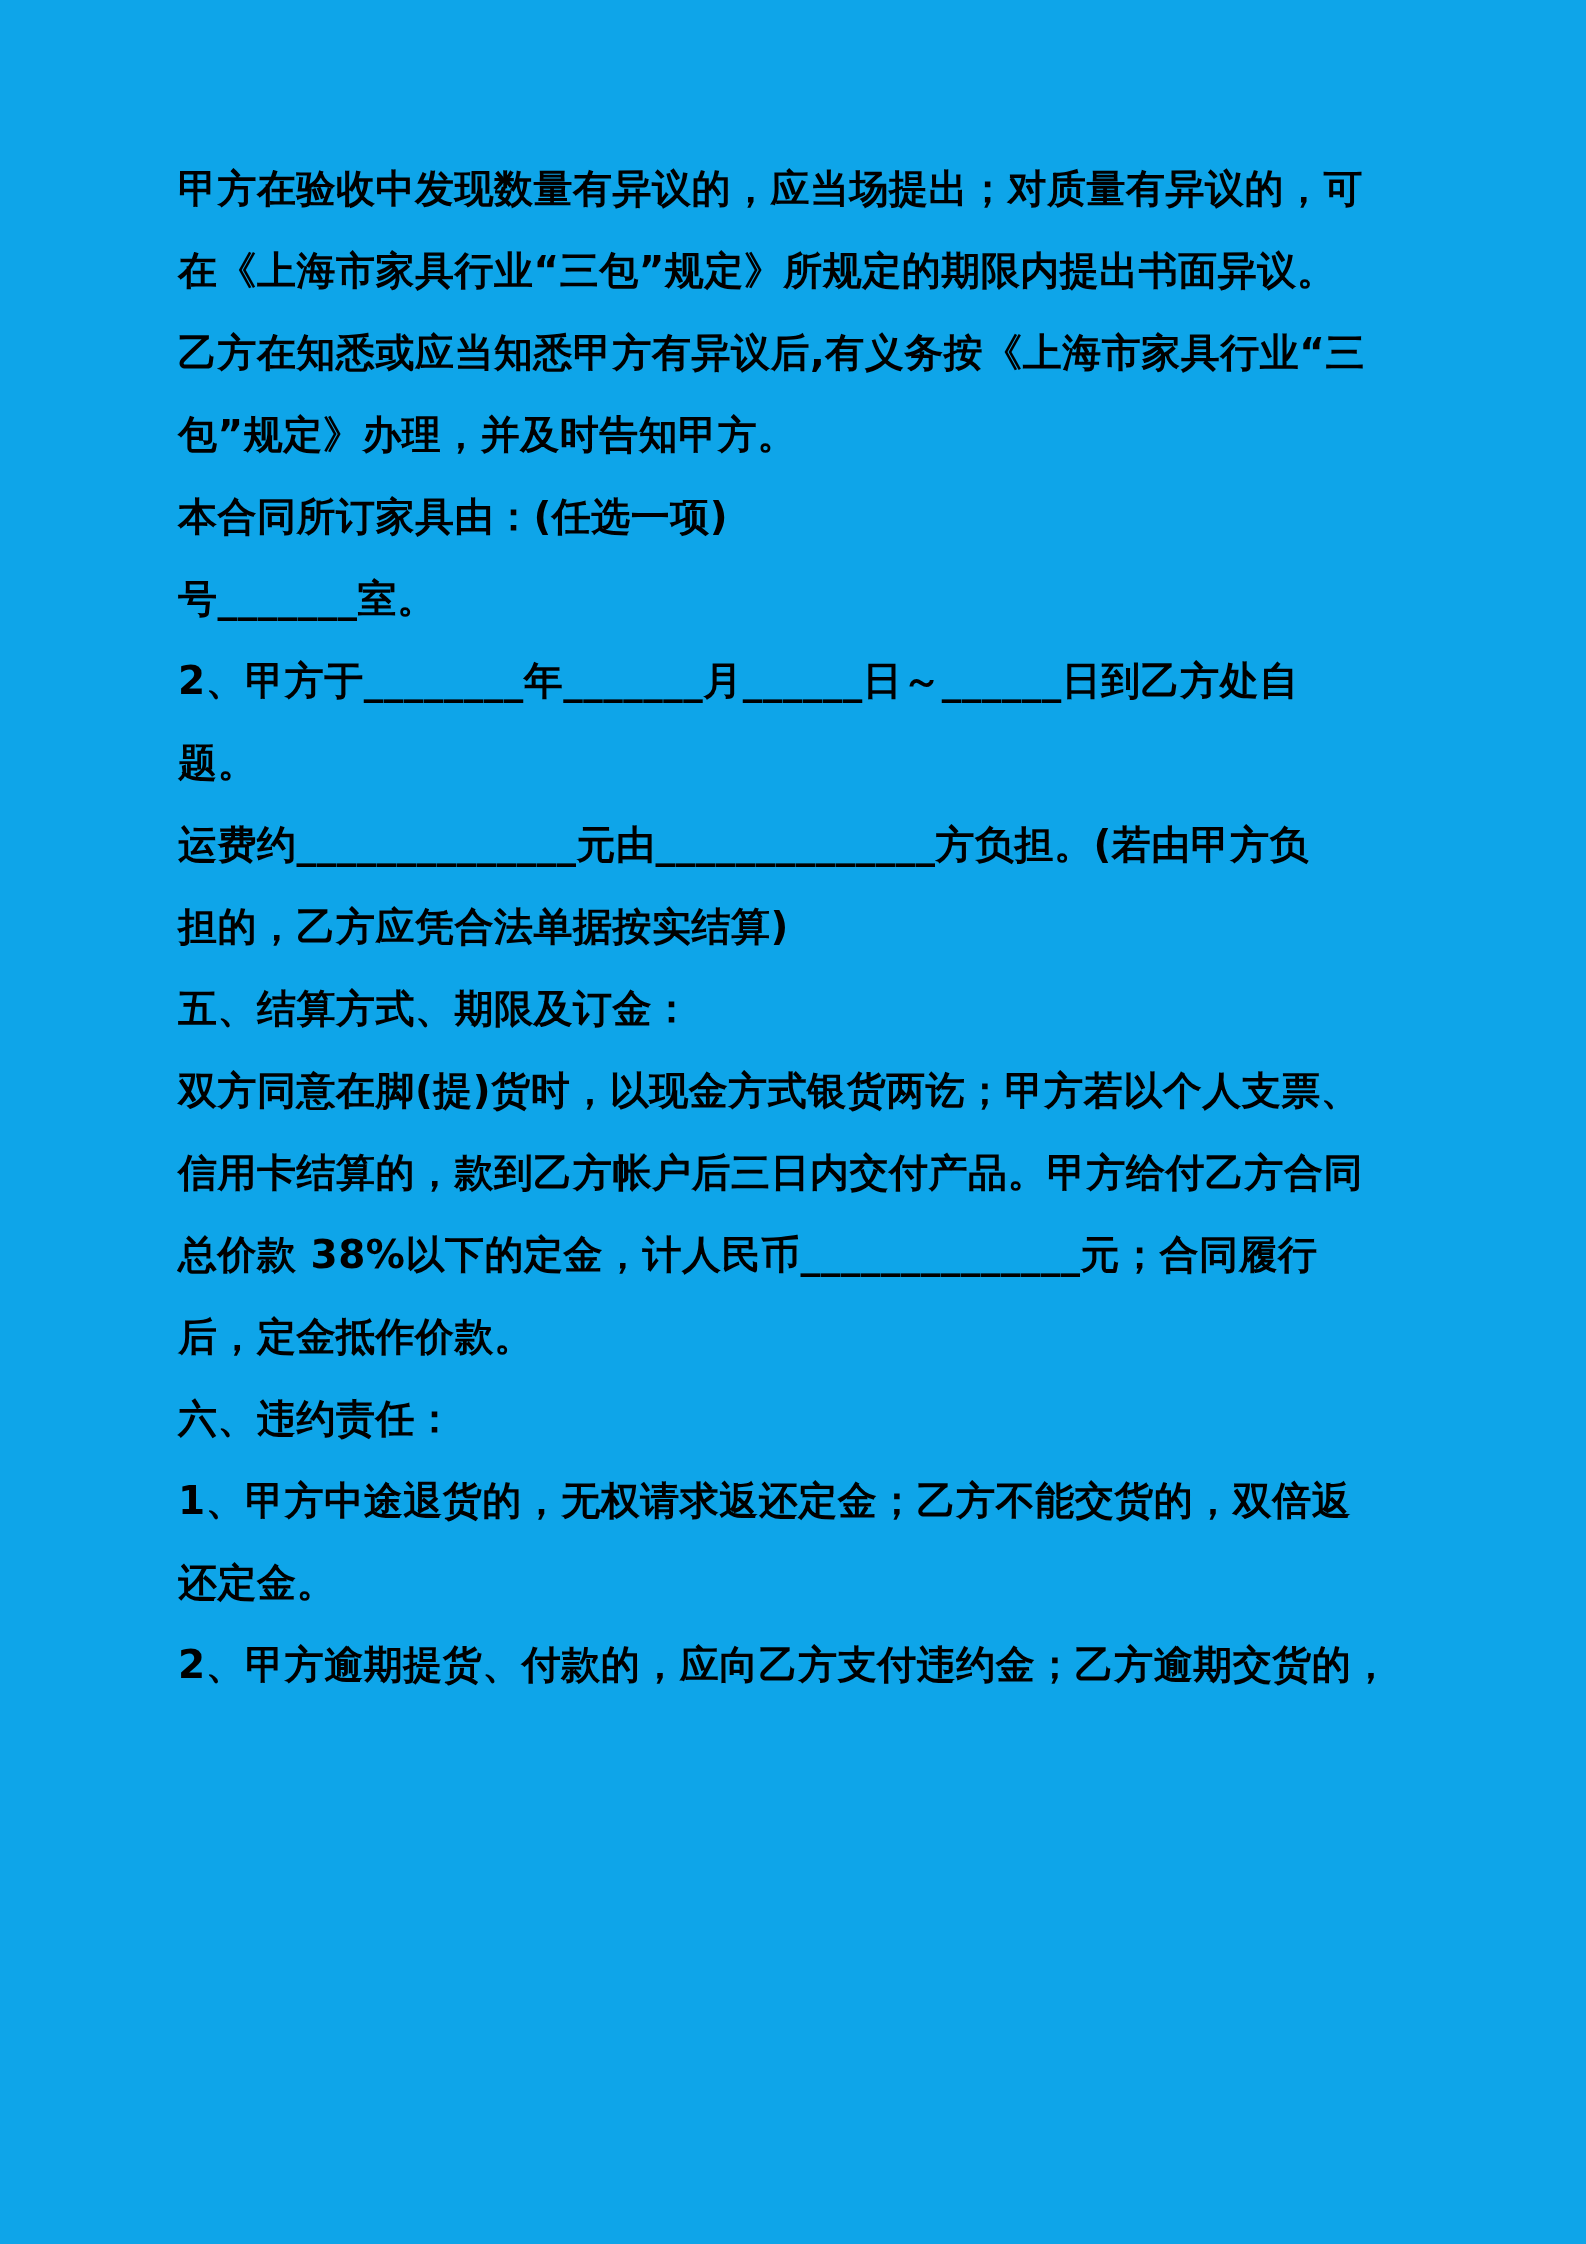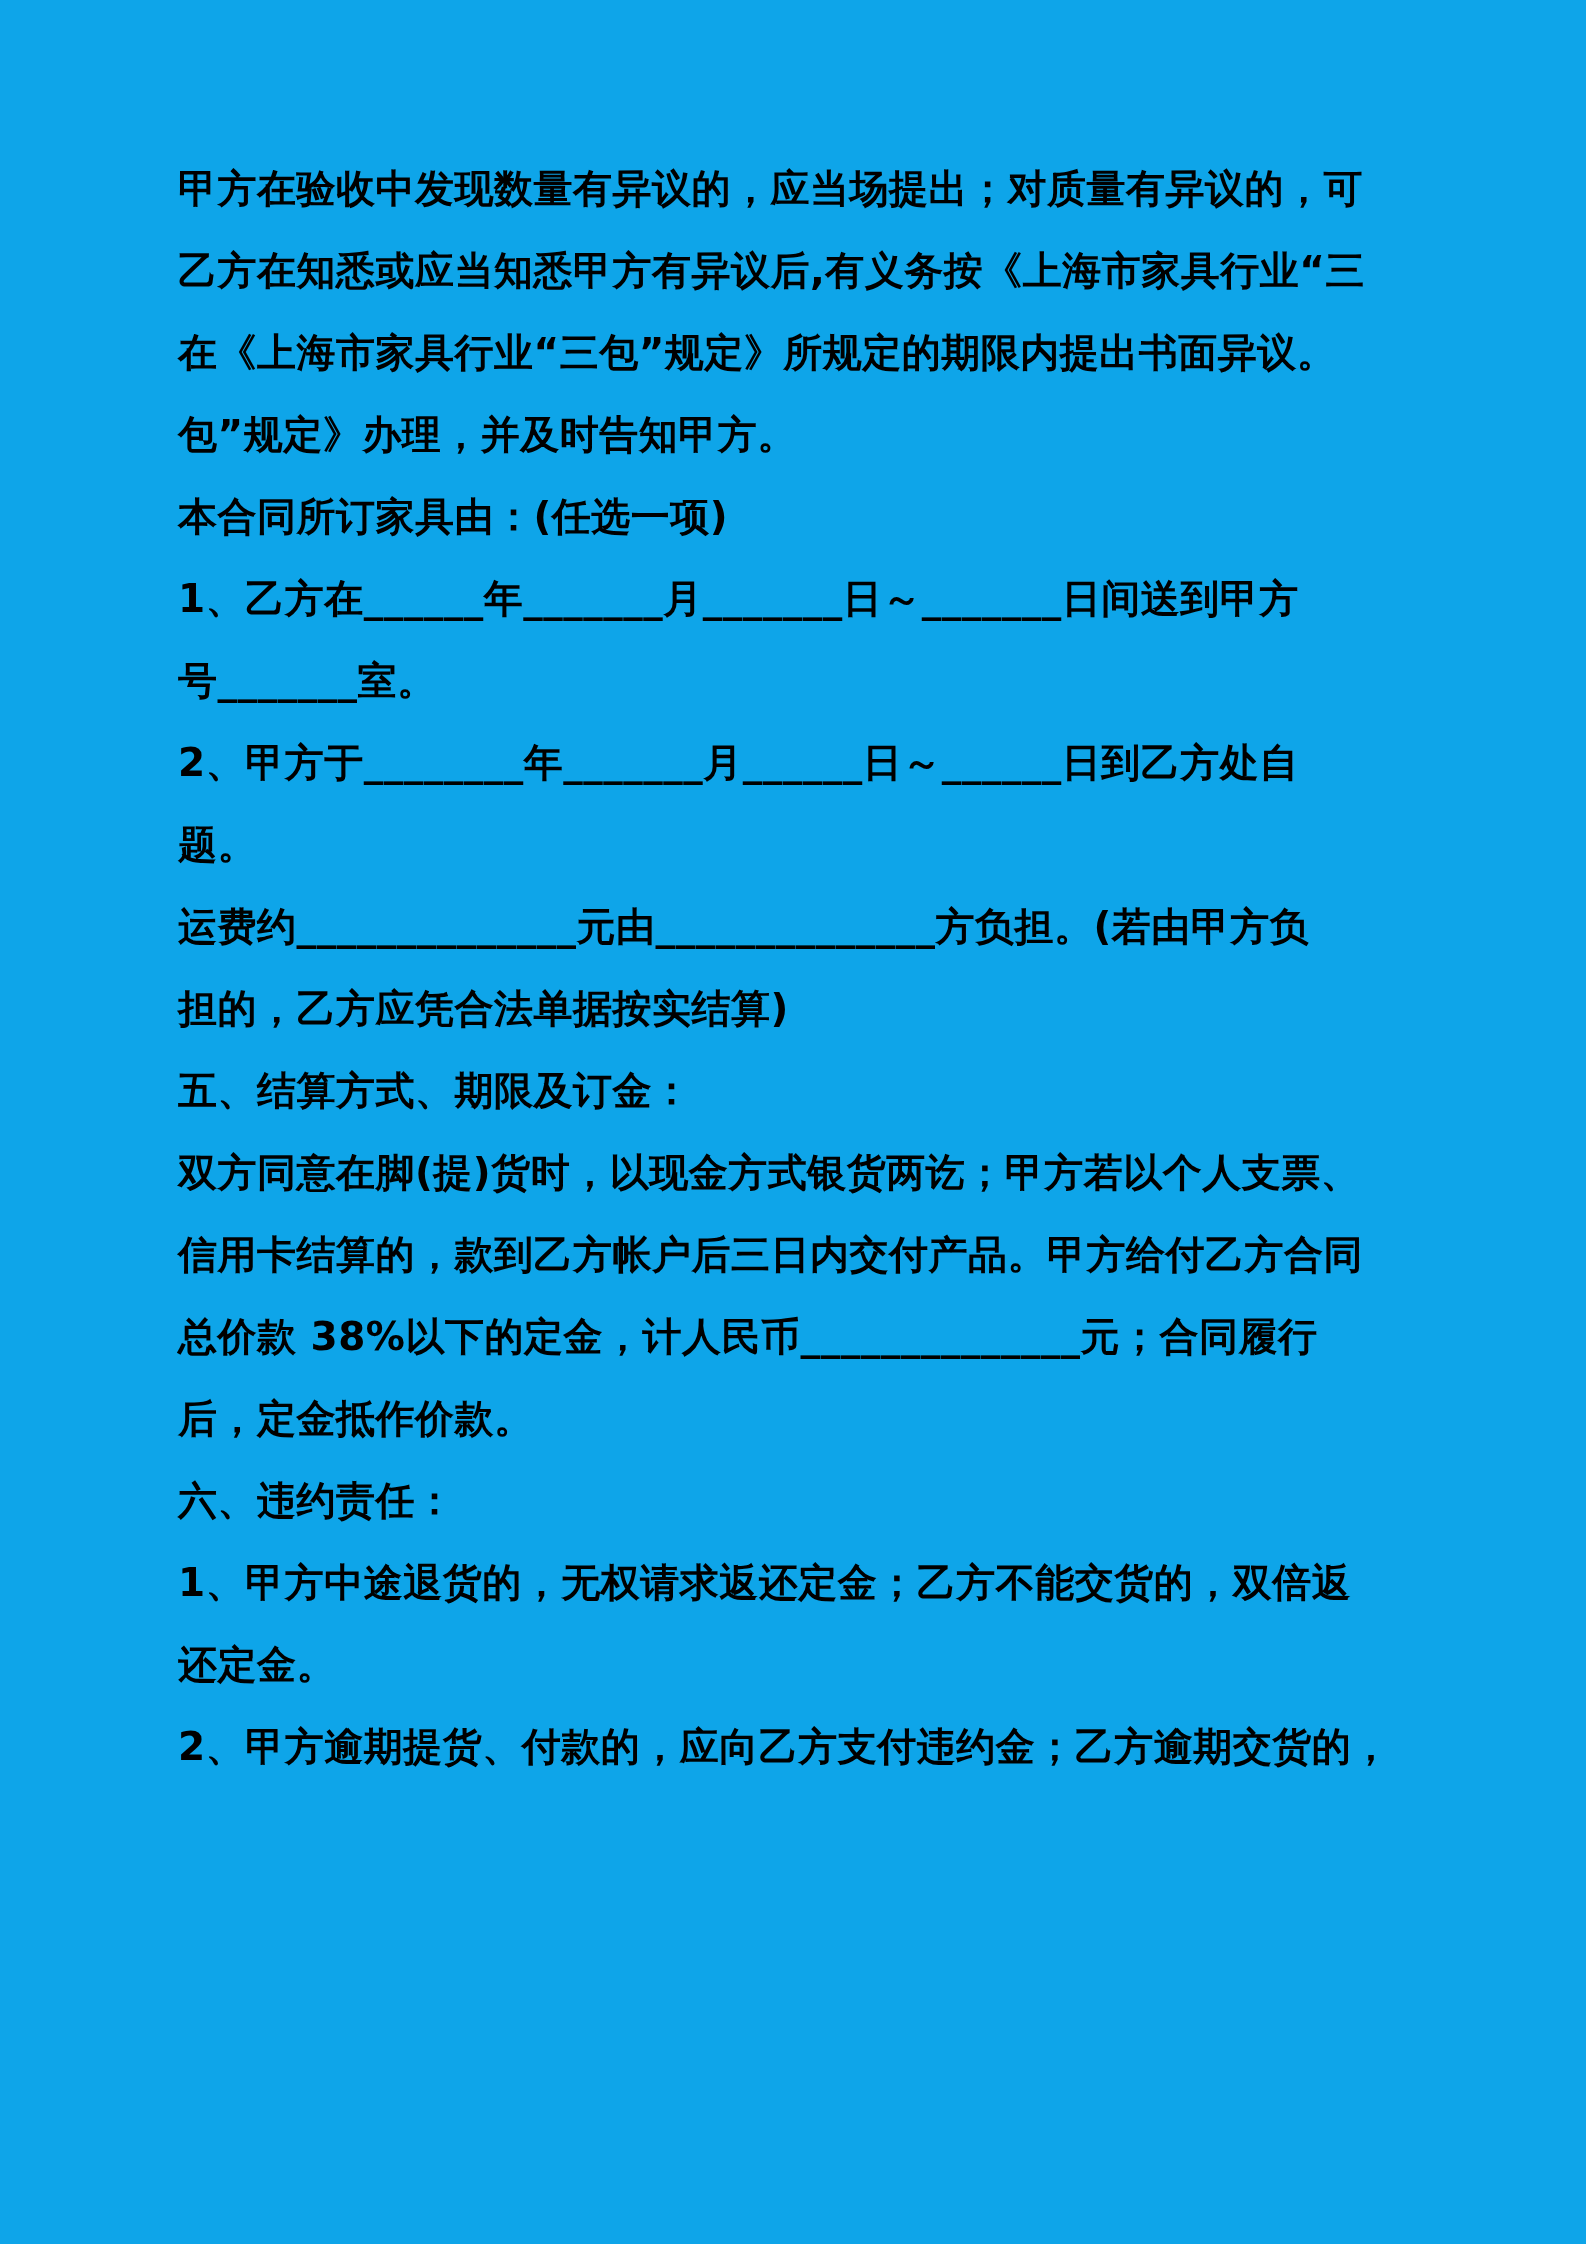--- a/index.html
+++ b/index.html
@@ -31,25 +31,24 @@
     white-space: nowrap;
     letter-spacing: 0.5px;
   }
 </style>
 </head>
 <body>
 
 <div class="page">
   <div class="doc-body">
     <div class="doc-line">甲方在验收中发现数量有异议的，应当场提出；对质量有异议的，可</div>
+    <div class="doc-line">在《上海市家具行业“三包”规定》所规定的期限内提出书面异议。</div>
     <div class="doc-line">乙方在知悉或应当知悉甲方有异议后,有义务按《上海市家具行业“三</div>
-    <div class="doc-line">在《上海市家具行业“三包”规定》所规定的期限内提出书面异议。</div>
     <div class="doc-line">包”规定》办理，并及时告知甲方。</div>
     <div class="doc-line">本合同所订家具由：(任选一项)</div>
-    <div class="doc-line">1、乙方在______年_______月_______日～_______日间送到甲方</div>
     <div class="doc-line">号_______室。</div>
     <div class="doc-line">2、甲方于________年_______月______日～______日到乙方处自</div>
     <div class="doc-line">题。</div>
     <div class="doc-line">运费约______________元由______________方负担。(若由甲方负</div>
     <div class="doc-line">担的，乙方应凭合法单据按实结算)</div>
     <div class="doc-line">五、结算方式、期限及订金：</div>
     <div class="doc-line">双方同意在脚(提)货时，以现金方式银货两讫；甲方若以个人支票、</div>
     <div class="doc-line">信用卡结算的，款到乙方帐户后三日内交付产品。甲方给付乙方合同</div>
     <div class="doc-line">总价款 38%以下的定金，计人民币______________元；合同履行</div>
     <div class="doc-line">后，定金抵作价款。</div>

